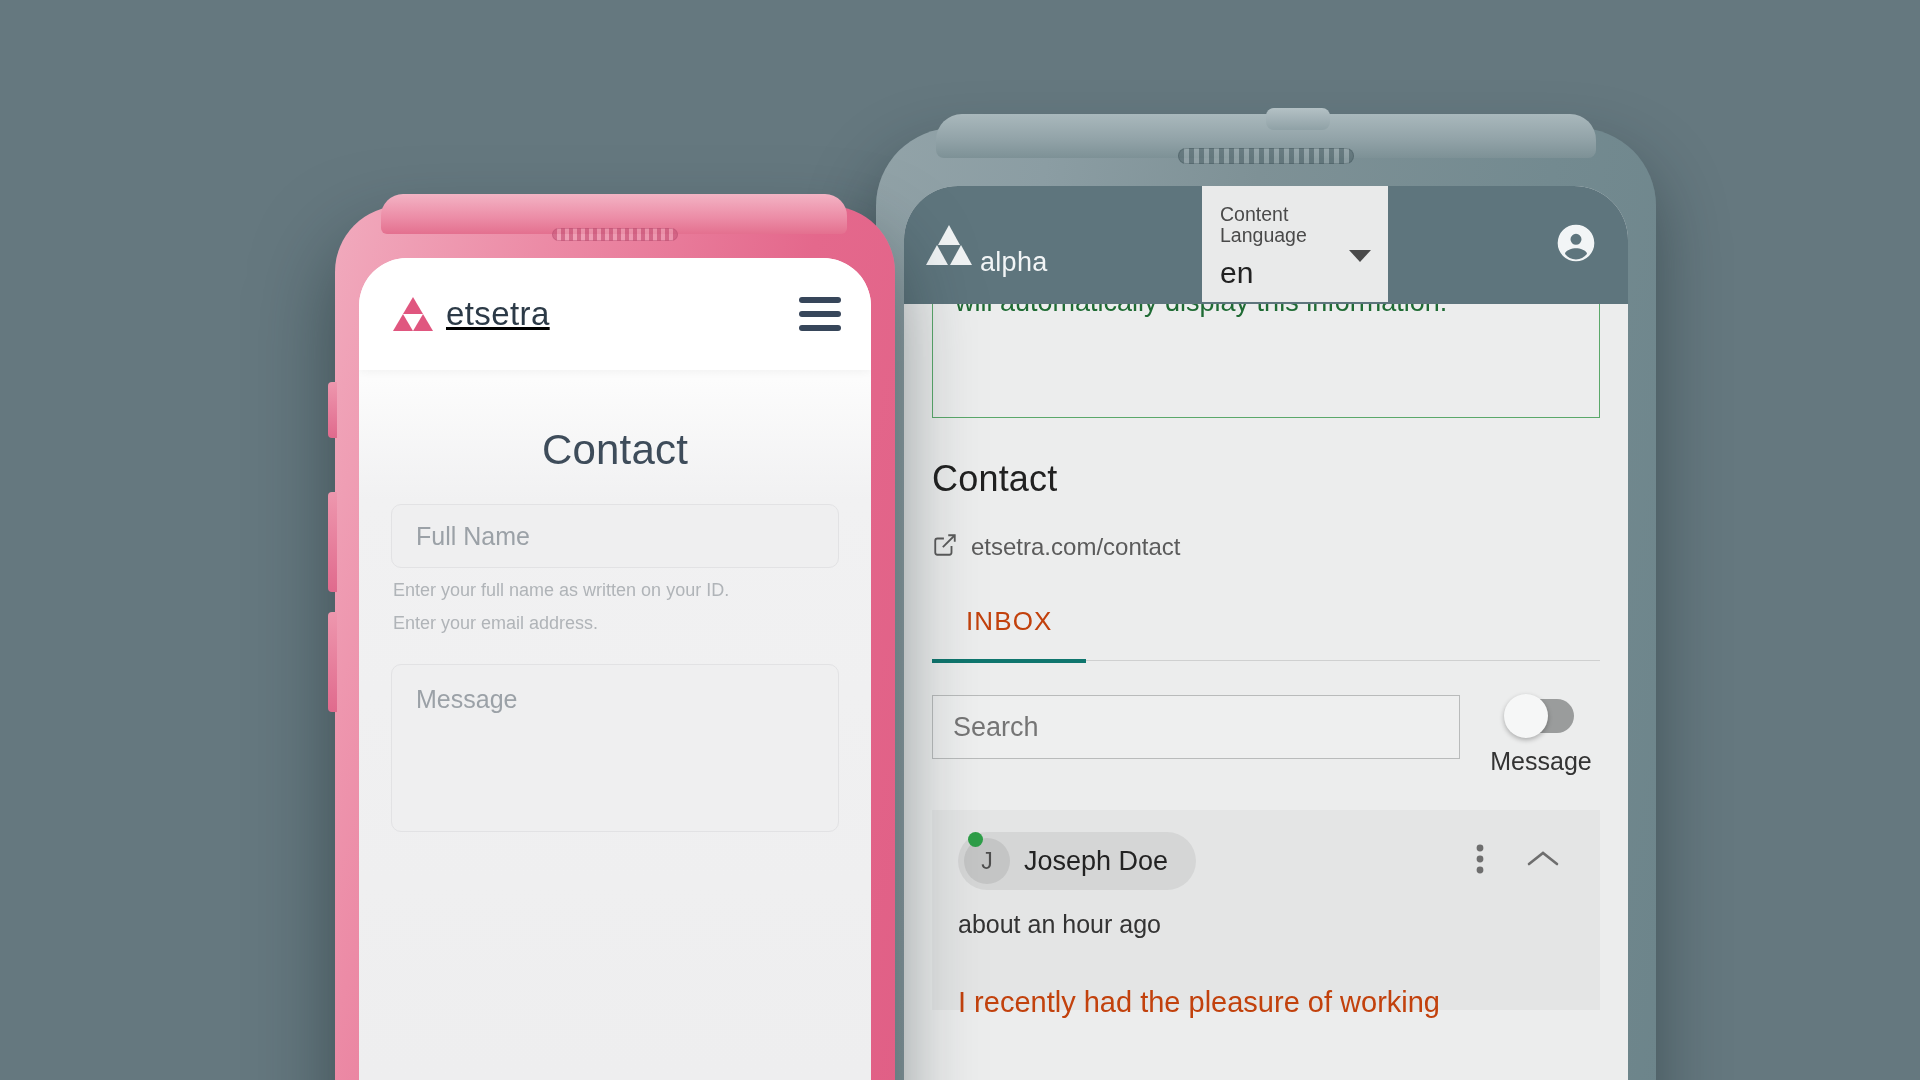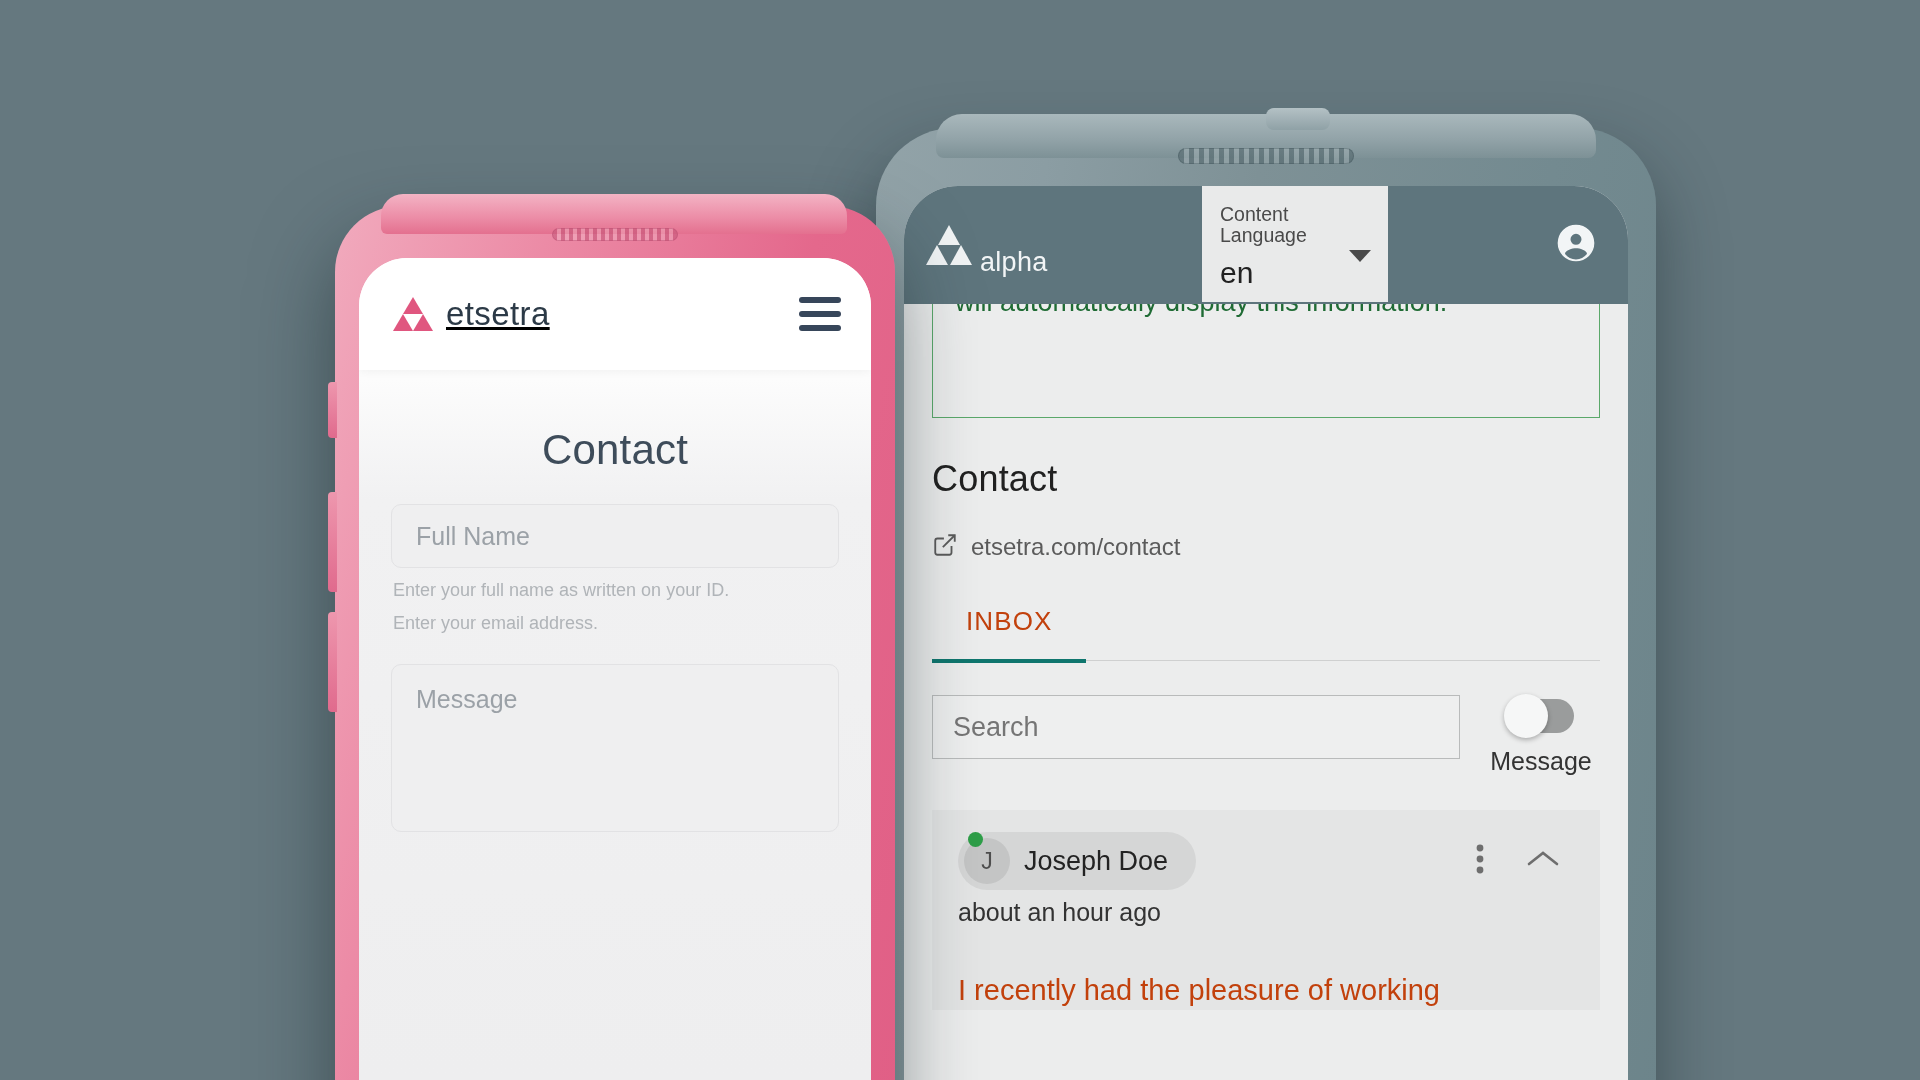--- a/index.html
+++ b/index.html
@@ -122,21 +122,21 @@
     display: flex; align-items: center; gap: 14px;
     background: #d5d6d6; border-radius: 30px; padding: 6px 28px 6px 6px;
   }
   #sender-avatar {
     width: 46px; height: 46px; border-radius: 50%; background: #c4c5c5;
     display: flex; align-items: center; justify-content: center;
     font-size: 23px; color: #4e4e4e;
   }
   #sender-name { font-size: 27px; color: #232323; }
   #msg-actions { margin-left: auto; display: flex; align-items: center; gap: 40px; padding-right: 12px; }
-  #msg-time { font-size: 25px; color: #333; margin-top: 8px; }
+  #msg-time { font-size: 25px; color: #333; margin-top: 20px; }
   #msg-preview { font-size: 29px; color: #c2410c; margin-top: 44px; line-height: 1.35; }
 
   
   #pink-phone {
     position: absolute;
     left: 335px; top: 206px;
     width: 560px; height: 1060px;
     border-radius: 66px;
     background: linear-gradient(105deg,#f1aabd 0%, #ec8ba6 26%, #e4688c 58%, #e05e85 100%);
     box-shadow: 0 34px 80px rgba(20,35,40,.5);

